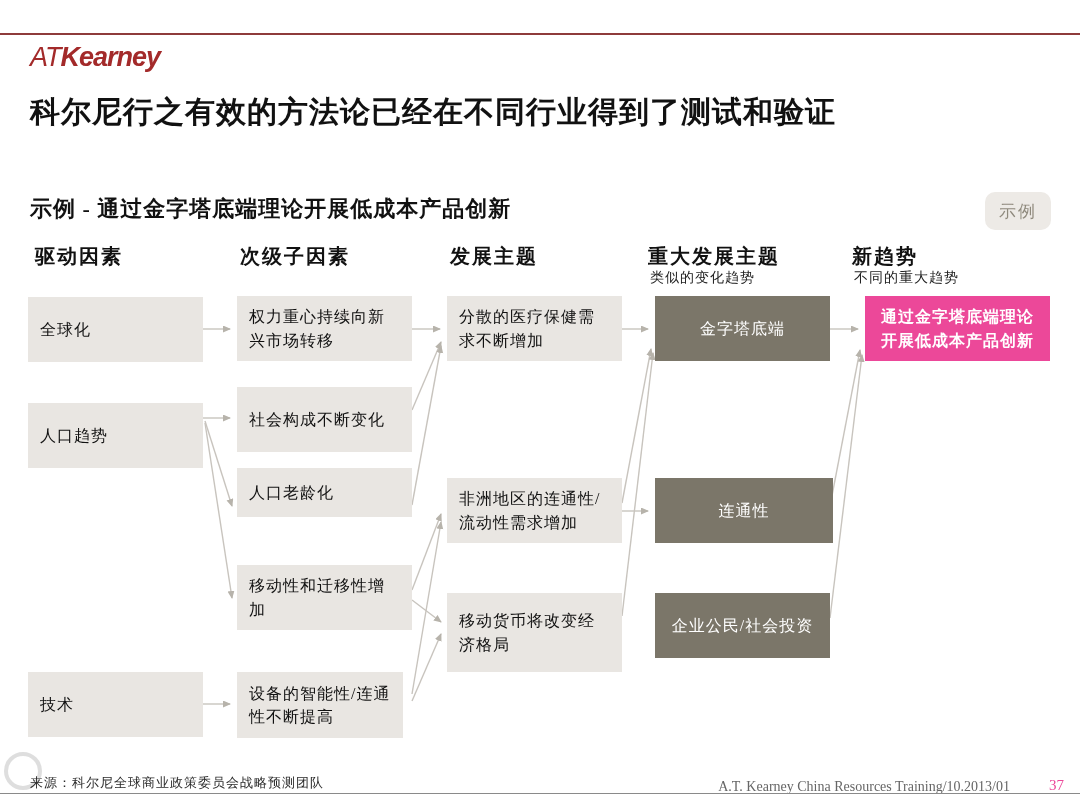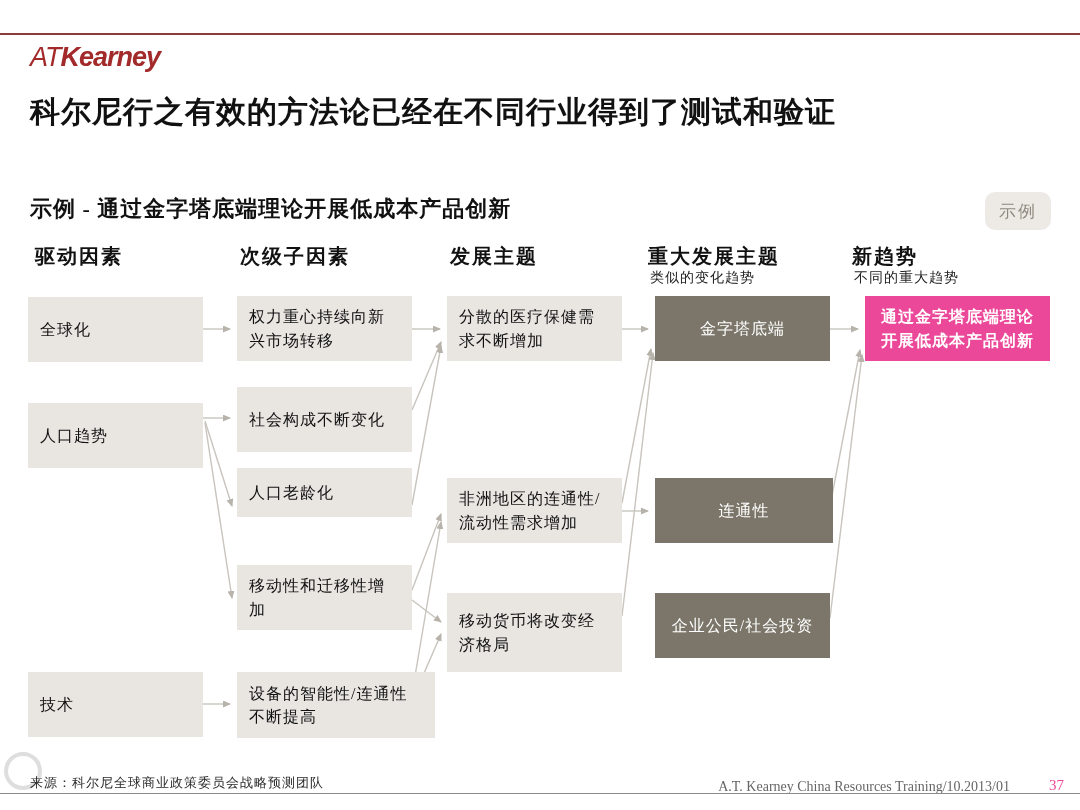--- a/index.html
+++ b/index.html
@@ -86,21 +86,21 @@
 </svg>
 
 <div class="box" style="left:28px;top:297px;width:175px;height:65px;">全球化</div>
 <div class="box" style="left:28px;top:387px;width:175px;height:65px;margin-top:16px;">人口趋势</div>
 <div class="box" style="left:28px;top:672px;width:175px;height:65px;">技术</div>
 
 <div class="box" style="left:237px;top:296px;width:175px;height:65px;">权力重心持续向新兴市场转移</div>
 <div class="box" style="left:237px;top:387px;width:175px;height:65px;">社会构成不断变化</div>
 <div class="box" style="left:237px;top:468px;width:175px;height:49px;">人口老龄化</div>
 <div class="box" style="left:237px;top:565px;width:175px;height:65px;">移动性和迁移性增加</div>
-<div class="box" style="left:237px;top:672px;width:198px;height:66px;">设备的智能性/连通性不断提高</div>
+<div class="box" style="left:237px;top:672px;width:166px;height:66px;">设备的智能性/连通性不断提高</div>
 
 <div class="box" style="left:447px;top:296px;width:175px;height:65px;">分散的医疗保健需求不断增加</div>
 <div class="box" style="left:447px;top:478px;width:175px;height:65px;">非洲地区的连通性/流动性需求增加</div>
 <div class="box" style="left:447px;top:593px;width:175px;height:79px;">移动货币将改变经济格局</div>
 
 <div class="box dark" style="left:655px;top:296px;width:175px;height:65px;">金字塔底端</div>
 <div class="box dark" style="left:655px;top:478px;width:178px;height:65px;">连通性</div>
 <div class="box dark" style="left:655px;top:593px;width:175px;height:65px;">企业公民/社会投资</div>
 
 <div class="box red" style="left:865px;top:296px;width:185px;height:65px;">通过金字塔底端理论开展低成本产品创新</div>

